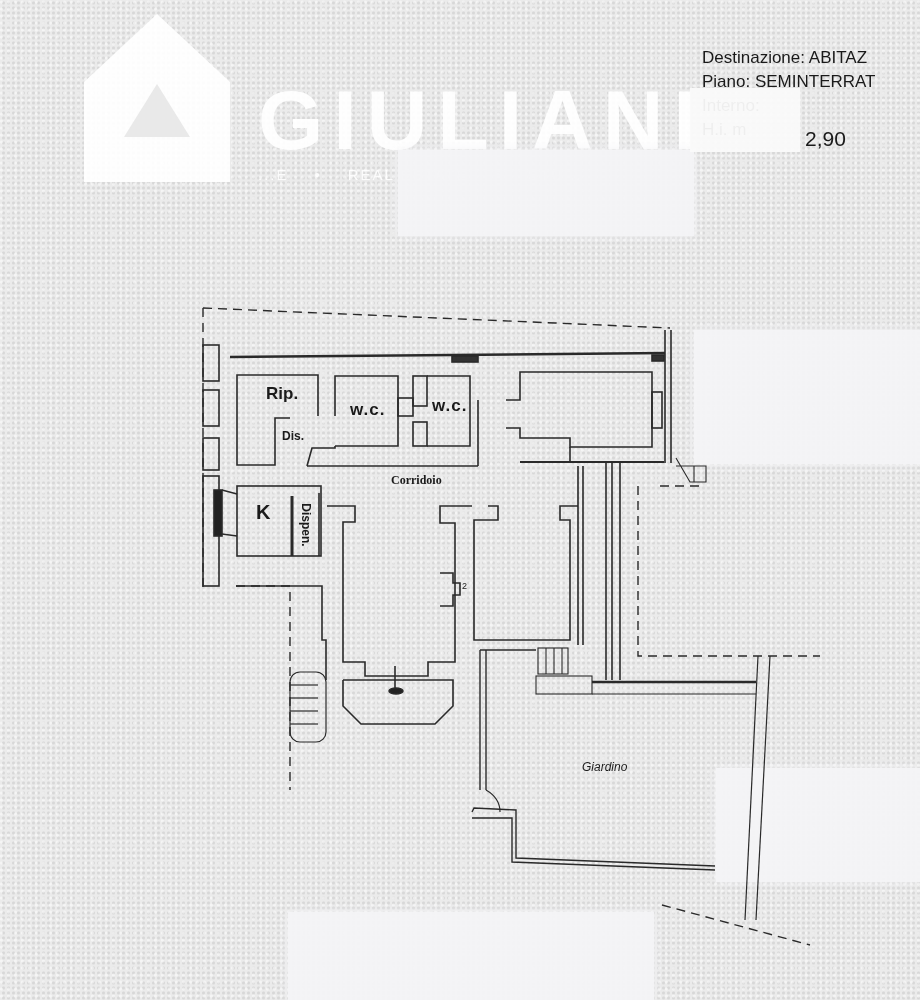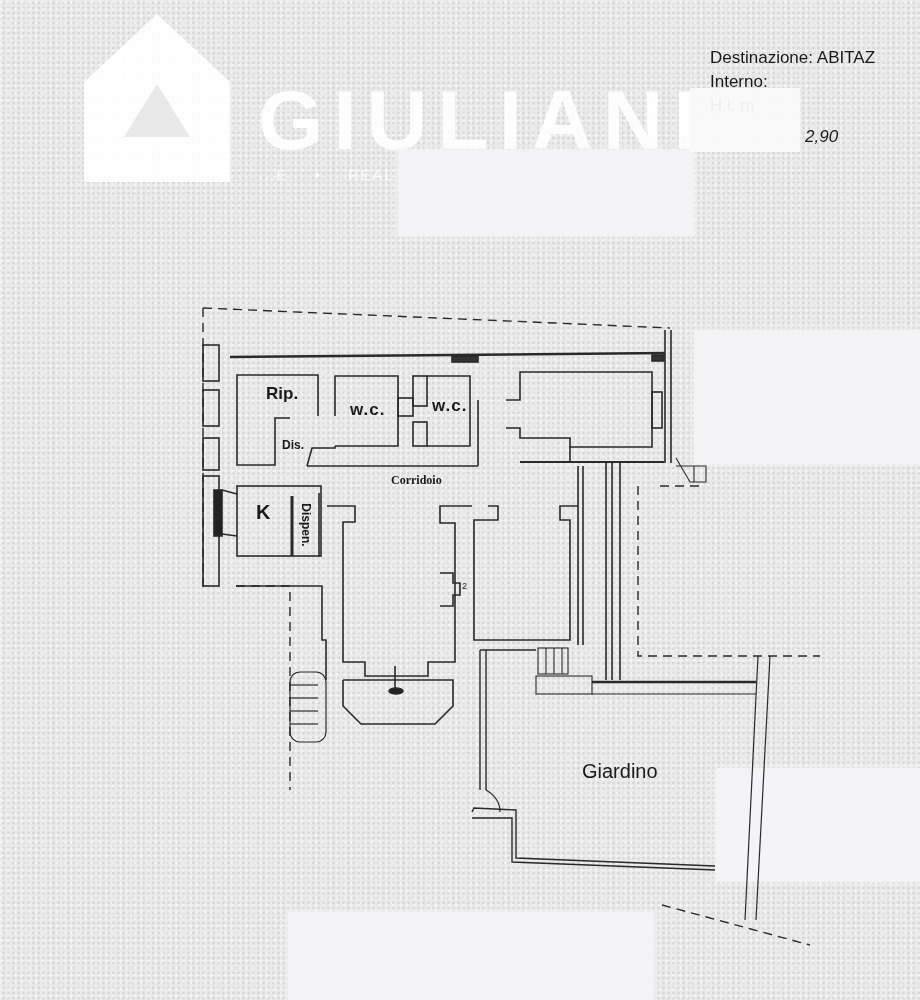--- a/index.html
+++ b/index.html
@@ -24,30 +24,30 @@
     }
     .logo-tagline {
       position: absolute; left: 258px; top: 166px;
       font-size: 15px; letter-spacing: 2px; color: rgba(255,255,255,0.85);
       white-space: nowrap;
     }
     .logo-tagline .sep { margin: 0 26px; }
     
     .blur-box { position: absolute; background: rgba(244,244,246,0.96); box-shadow: 0 0 8px rgba(244,244,246,0.9); }
     
-    .info { position: absolute; left: 702px; top: 46px; font-size: 17px; color: #1a1a1a; line-height: 24px; white-space: nowrap; margin-left: 8px; }
+    .info { position: absolute; left: 702px; top: 46px; font-size: 17px; color: #1a1a1a; line-height: 24px; white-space: nowrap; }
     .info-row { display: block; }
     .info-mask { position: absolute; left: 690px; top: 88px; width: 110px; height: 64px; background: rgba(250,250,250,0.95); }
-    .info-val { position: absolute; left: 805px; top: 127px; font-size: 17px; color: #1a1a1a; font-style: italic; }
+    .info-val { position: absolute; left: 805px; top: 127px; font-size: 21px; color: #1a1a1a; }
     
     svg.plan { position: absolute; left: 0; top: 0; }
     .lbl { position: absolute; color: #1b1b1b; white-space: nowrap; }
     .lbl-big { font-size: 17px; font-weight: bold; }
     .lbl-sm { font-size: 12px; font-weight: bold; }
-    .lbl-md { font-size: 20px; }
+    .lbl-md { font-size: 12px; font-style: italic; }
   </style>
 </head>
 <body>
 
 <div class="paper"></div>
 
 <svg class="logo-mark" viewBox="0 0 146 170">
   <polygon points="73,2 146,70 146,170 0,170 0,70" fill="rgba(255,255,255,0.92)"></polygon>
   <polygon points="40,125 73,72 106,125" fill="#e9e9e9"></polygon>
 </svg>
@@ -56,20 +56,21 @@
   <span>...E</span><span class="sep">•</span><span>REAL ESTATE</span><span class="sep">•</span><span>STU...</span>
 </div>
 
 <div class="blur-box" style="left:398px;top:150px;width:296px;height:86px;"></div>
 <div class="blur-box" style="left:694px;top:330px;width:226px;height:134px;"></div>
 <div class="blur-box" style="left:716px;top:768px;width:204px;height:114px;"></div>
 <div class="blur-box" style="left:288px;top:912px;width:366px;height:88px;"></div>
 
 <div class="info">
   <span class="info-row">Destinazione: ABITAZ</span>
+  <span class="info-row">Piano: SEMINTERRAT</span>
   <span class="info-row">Interno:</span>
   <span class="info-row">H.i.   m</span>
 </div>
 <div class="info-mask"></div>
 <div class="info-val">2,90</div>
 
 <svg class="plan" width="920" height="1000" viewBox="0 0 920 1000" fill="none" stroke="#2a2a2a" stroke-width="1.6">
 
   <g stroke-dasharray="9,6" stroke-width="1.4">
     <polyline points="203,308 555,323 670,328"></polyline>
@@ -161,20 +162,20 @@
   <line x1="592" y1="694" x2="756" y2="694" stroke-width="1.2"></line>
   <line x1="758" y1="656" x2="745" y2="920" stroke-width="1.2"></line>
   <line x1="770" y1="656" x2="756" y2="920" stroke-width="1.2"></line>
   <path d="M486,790 Q500,798 500,812" stroke-width="1.2"></path>
   <polyline points="472,812 474,808 516,810 516,858 715,866" stroke-width="1.4"></polyline>
   <polyline points="472,818 512,818 512,862 715,870" stroke-width="1.4"></polyline>
   <line x1="480" y1="650" x2="536" y2="650" stroke-width="1.6"></line>
 </svg>
 
 <div class="lbl lbl-big" style="left:266px;top:384px;">Rip.</div>
-<div class="lbl lbl-sm" style="left:282px;top:438px;">Dis.</div>
+<div class="lbl lbl-sm" style="left:282px;top:429px;">Dis.</div>
 <div class="lbl lbl-big" style="left:350px;top:400px;letter-spacing:1px;">w.c.</div>
 <div class="lbl lbl-big" style="left:432px;top:396px;letter-spacing:1px;">w.c.</div>
 <div class="lbl lbl-sm" style="left:391px;top:473px;font-family:Liberation Serif, serif;">Corridoio</div>
 <div class="lbl" style="left:256px;top:501px;font-size:20px;font-weight:bold;">K</div>
 <div class="lbl lbl-sm" style="left:284px;top:518px;transform:rotate(90deg);transform-origin:center;">Dispen.</div>
 <div class="lbl" style="left:462px;top:581px;font-size:9px;">2</div>
 <div class="lbl lbl-md" style="left:582px;top:760px;">Giardino</div>
 
 </body></html>

